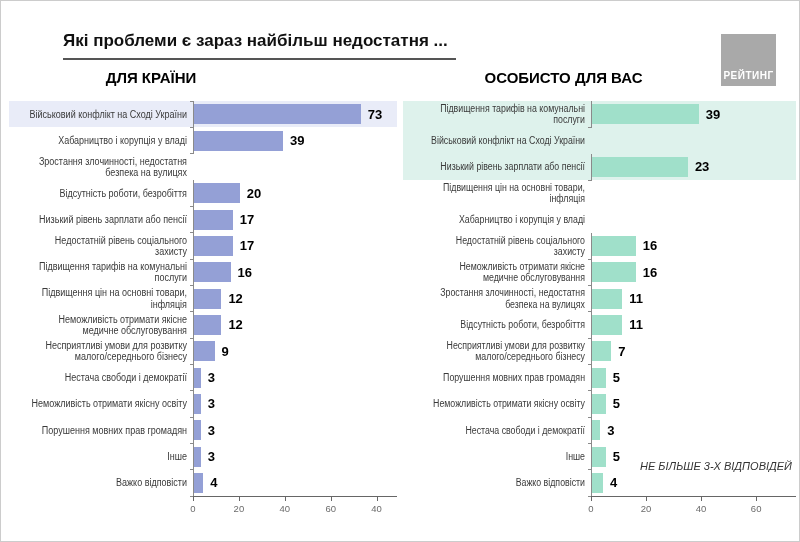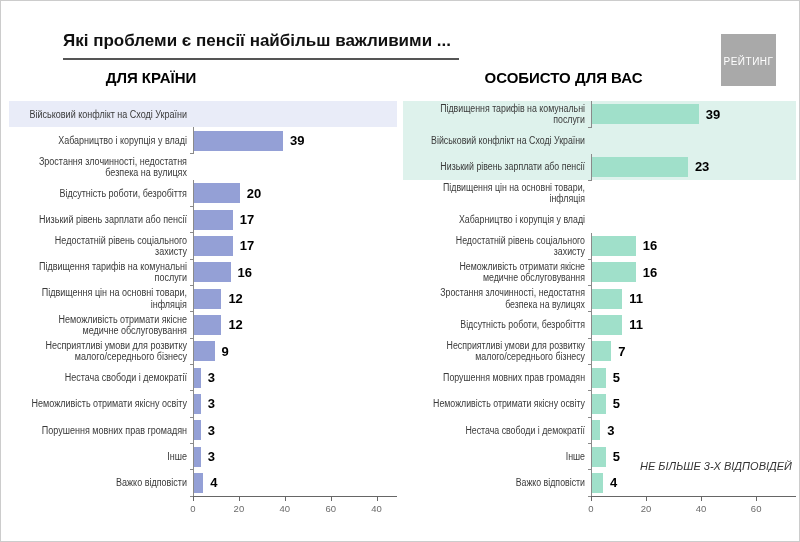--- a/index.html
+++ b/index.html
@@ -18,22 +18,22 @@
     padding:0 8px 7px 0;
     border-bottom:2px solid #555555;
     white-space:nowrap;
   }
   .logo {
     position:absolute; top:33px; right:23px;
     width:55px; height:52px; background:#a9a9a9;
     display:flex; align-items:flex-end; justify-content:center;
   }
   .logo-text {
-    color:#ffffff; font-size:10px; font-weight:normal;
-    letter-spacing:0.5px; margin-bottom:19px;
+    color:#ffffff; font-size:10px; font-weight:bold;
+    letter-spacing:0.5px; margin-bottom:5px;
   }
   .charts { position:absolute; top:68px; left:8px; display:flex; }
   .panel { position:relative; }
   .panel-0 { width:388px; }
   .panel-1 { width:393px; margin-left:6px; }
   .panel-title {
     height:26px; margin-bottom:6px;
     text-align:center; font-size:15px; font-weight:bold; color:#000000;
     position:relative;
   }
@@ -76,33 +76,39 @@
   }
   .annotation {
     position:absolute; right:4px; bottom:24px;
     font-size:11px; font-style:italic; color:#333333;
     white-space:nowrap;
   }
 </style>
 </head>
 <body>
 
-<div class="main-title">Які проблеми є пенсії найбільш важливими ...</div>
+<div class="main-title">Які проблеми є зараз найбільш недостатня ...</div>
 
 <div class="logo">
   <div class="logo-text">РЕЙТИНГ</div>
 </div>
 
 <div class="charts">
   <div class="panel panel-0">
     <div class="panel-title">ДЛЯ КРАЇНИ</div>
     <div class="rows">
         <div class="row" style="background: rgb(233, 236, 248);">
           <div class="label">
             <span class="label-inner">Військовий конфлікт на Сході України</span>
+          </div>
+          <div class="plot">
+            <div class="barwrap">
+              <div class="bar" style="width: 82.13%; background: rgb(148, 160, 214);"></div>
+              <div class="value">73</div>
+            </div>
           </div>
         </div>
         <div class="row">
           <div class="label">
             <span class="label-inner">Хабарництво і корупція у владі</span>
           </div>
           <div class="plot">
             <div class="barwrap">
               <div class="bar" style="width: 43.88%; background: rgb(148, 160, 214);"></div>
               <div class="value">39</div>

